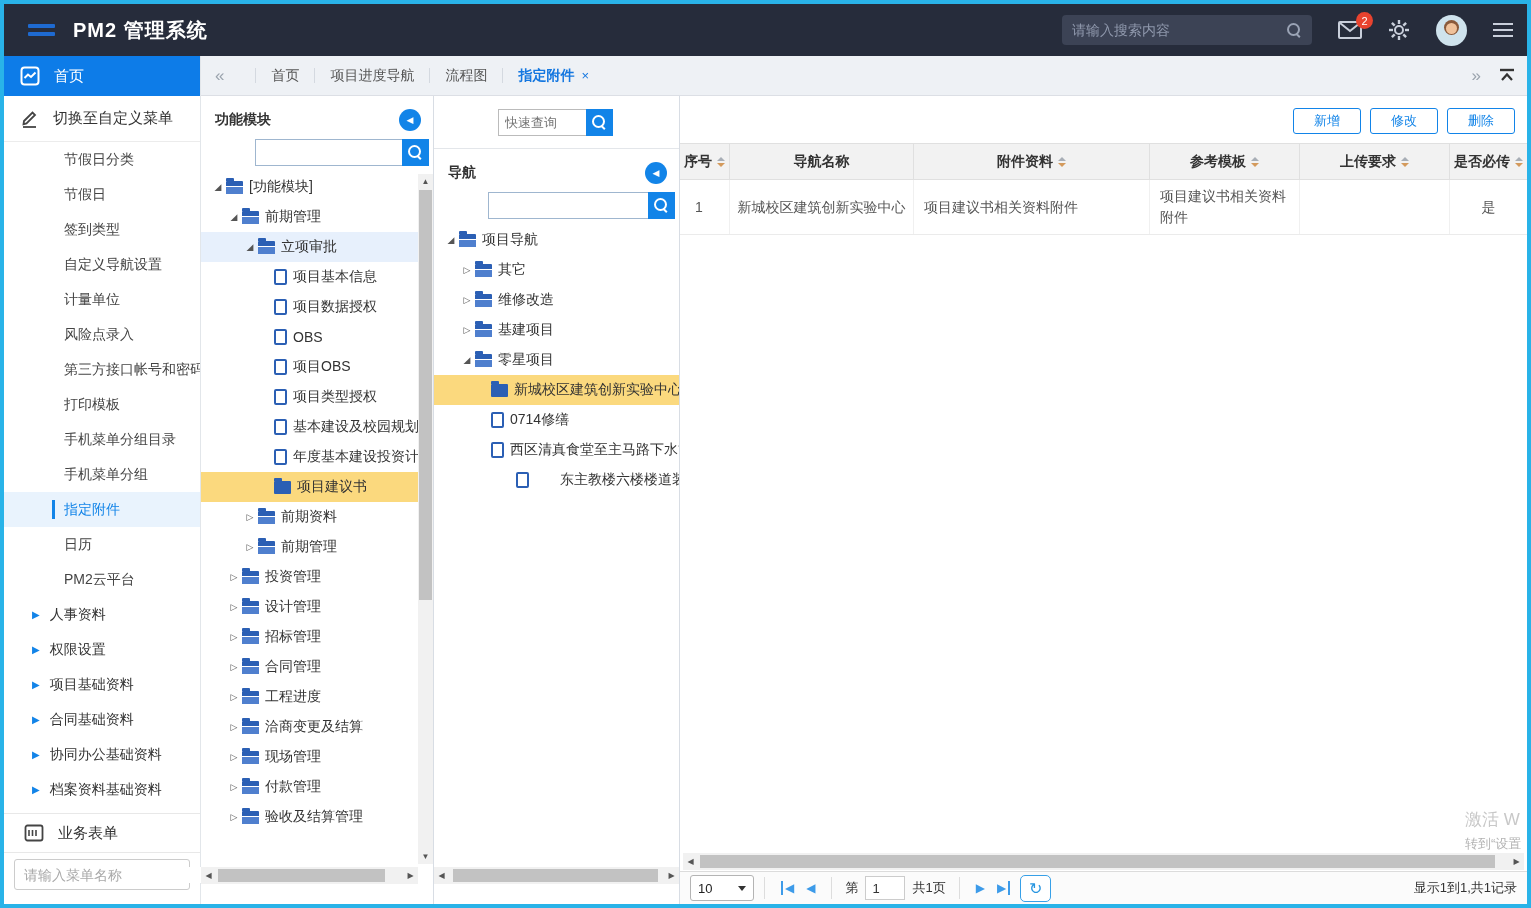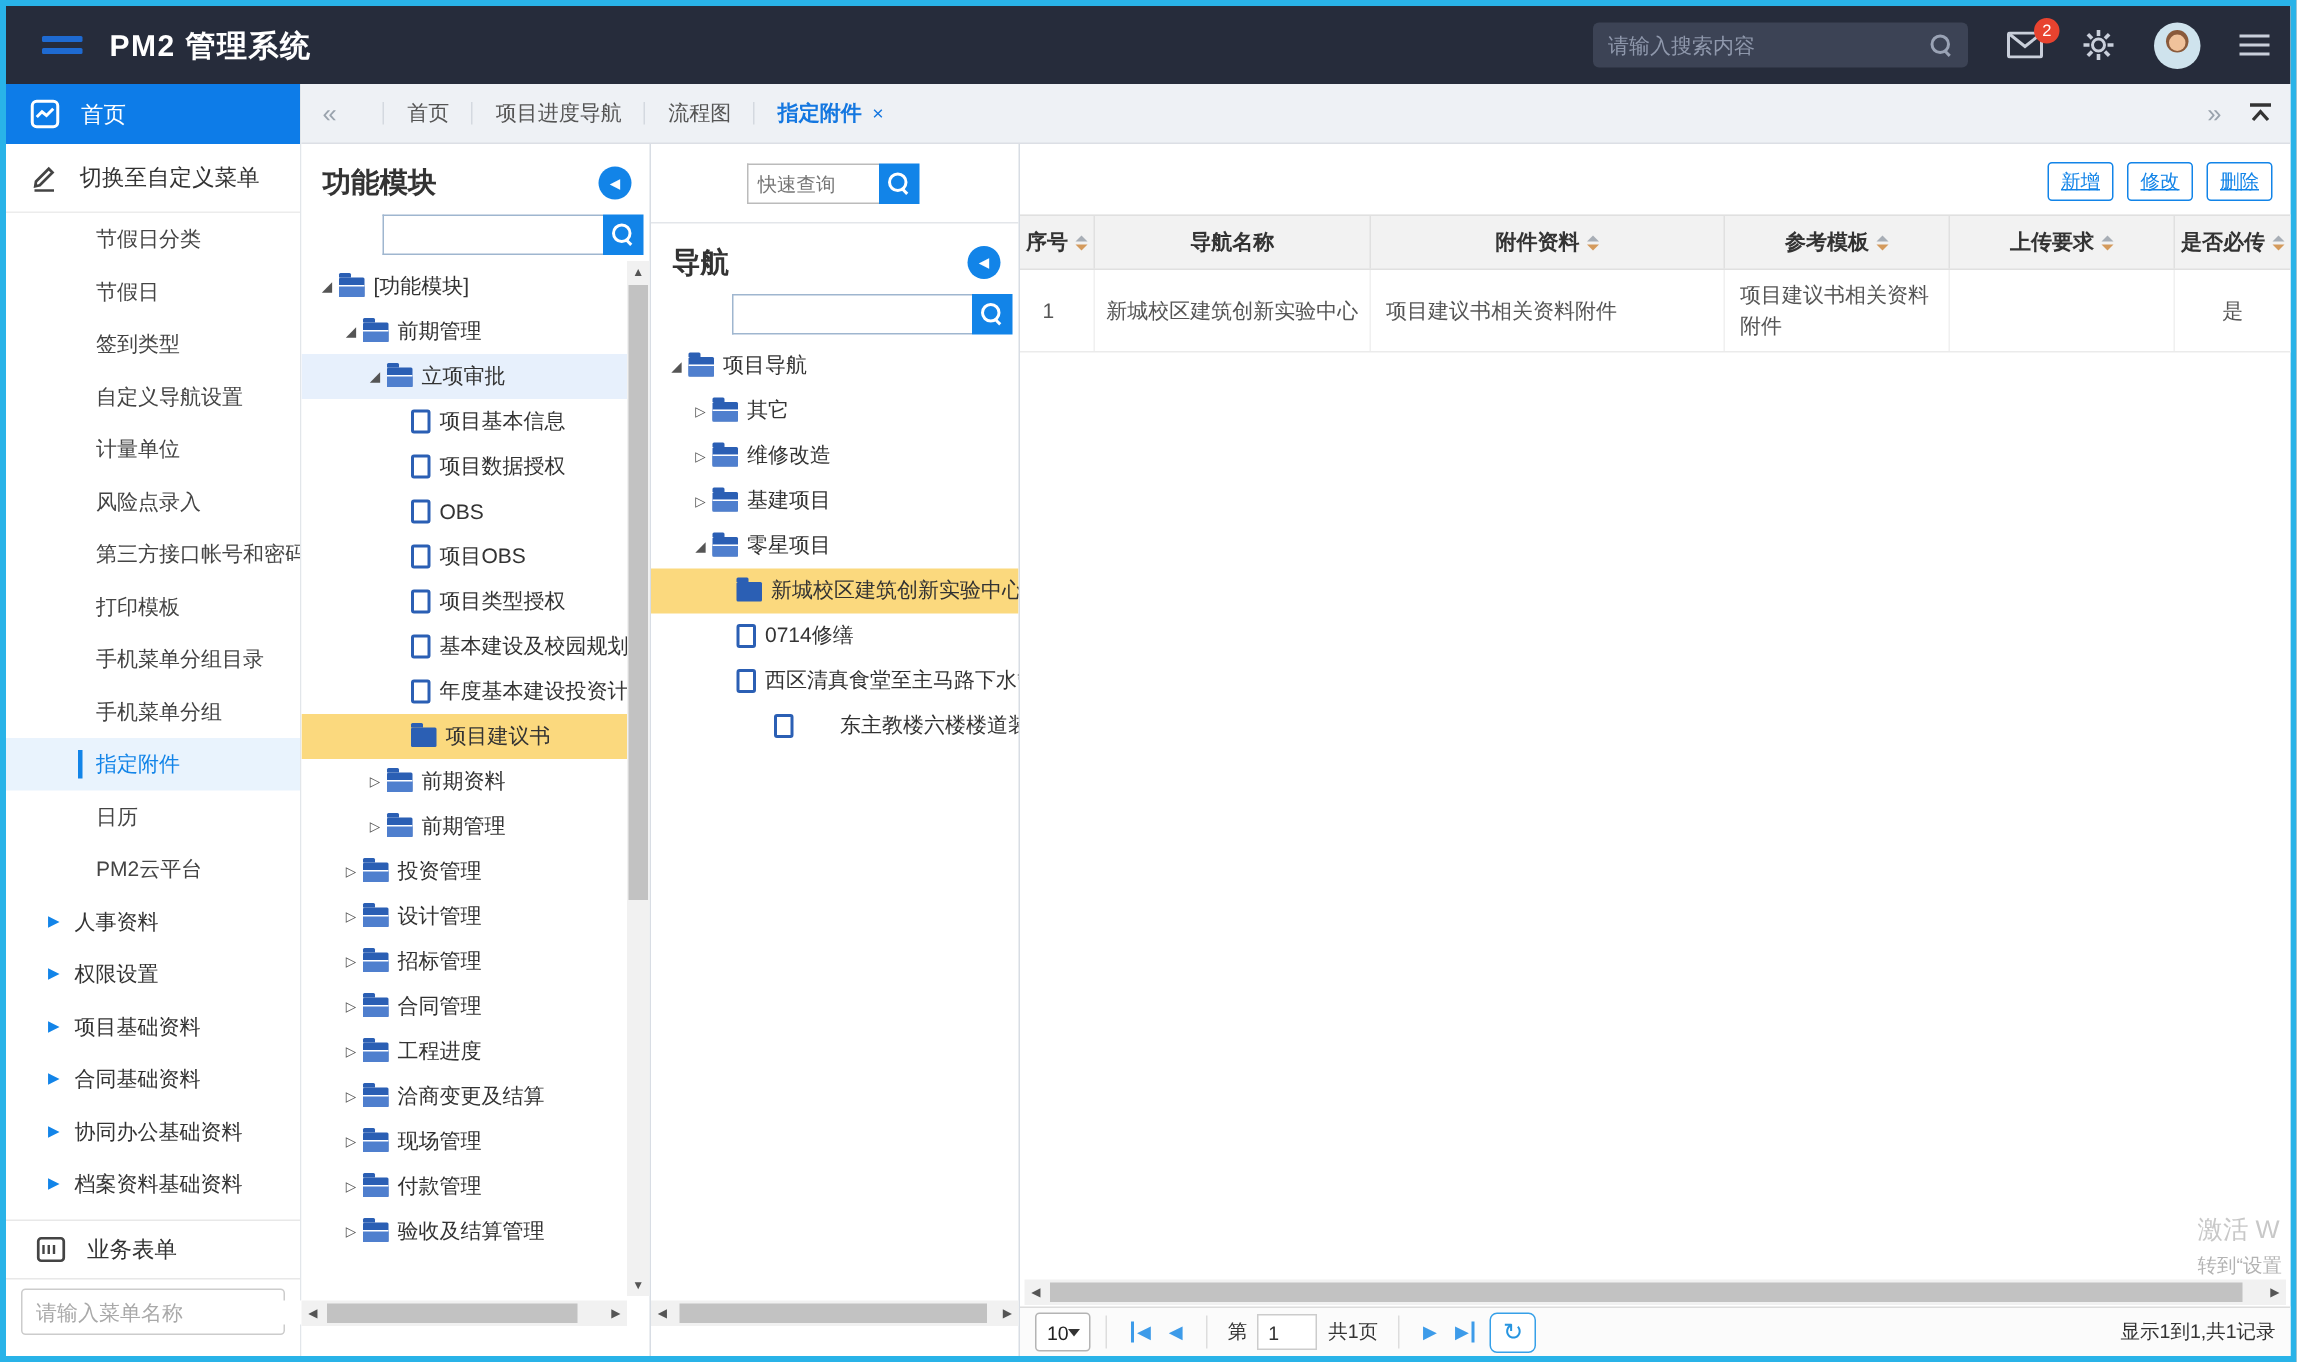--- a/index.html
+++ b/index.html
@@ -54,21 +54,21 @@
   .tab.active { color:#1477e0; font-weight:bold; }
   .tab-x { color:#1477e0; font-weight:normal; margin-left:7px; font-size:13px; }
   .tabbar-right { position:absolute; right:12px; display:flex; align-items:center; gap:18px; }
 
   .panes { flex:1; display:flex; min-height:0; }
   .pane { position:relative; background:#fff; flex:none; }
   .pane.modules { width:233px; border-right:1px solid #d8dde4; }
   .pane.navp { width:246px; border-right:1px solid #d8dde4; }
 
   .pane-head { display:flex; align-items:center; justify-content:space-between; padding:13px 12px 8px 14px; }
-  .pane-title { font-size:19px; font-weight:bold; color:#333;text-align:center; }
+  .pane-title { font-size:14px; font-weight:bold; color:#333;text-align:center; }
   .circ { width:22px; height:22px; border-radius:50%; background:#1284e8; color:#fff; font-size:9px; display:flex; align-items:center; justify-content:center; cursor:pointer; }
   .tsearch { display:flex; margin:0 4px 6px 6px; }
   .tsearch input { flex:1; height:27px; border:1px solid #9fb6cf; border-right:none; outline:none; padding:0 6px; font-size:13px; font-family:inherit; min-width:0;margin-left:48px; }
   .tsearch .sbtn { width:27px; height:27px; background:#1284e8; display:flex; align-items:center; justify-content:center; cursor:pointer; flex:none; }
 
   .tnode { height:30px; display:flex; align-items:center; font-size:14px; color:#333; white-space:nowrap; overflow:hidden; cursor:pointer; }
   .tnode.hl-blue { background:#e7f0fc; }
   .tnode.hl-yellow { background:#fbd97e; }
   .tmark { width:14px; flex:none; font-size:9px; color:#555; text-align:center; }
   .tmark:empty { width:14px; }
@@ -85,21 +85,21 @@
   .vscroll .vthumb { position:absolute; left:1px; right:1px; top:16px; height:410px; background:#c2c2c2; }
   .hscroll { position:absolute; left:0; right:0; bottom:20px; height:17px; background:#f1f1f1; display:flex; align-items:center; }
   .hscroll .harr { width:15px; font-size:8px; color:#555; text-align:center; flex:none; }
   .hscroll .htrack { flex:1; position:relative; height:13px; }
   .hscroll .hthumb { position:absolute; top:0; height:13px; background:#c2c2c2; }
   .pane.modules .hscroll { right:15px; }
 
   
   .workarea { flex:1; position:relative; background:#fff; min-width:0; }
   .toolbar { position:absolute; top:12px; right:12px; display:flex; gap:9px; }
-  .tbtn { height:26px; padding:0 8px; background:#fff; border:1px solid #1284e8; color:#1284e8; border-radius:3px; font-size:13px; cursor:pointer; font-family:inherit;text-decoration:underline; }
+  .tbtn { height:26px; padding:0 20px; background:#fff; border:1px solid #1284e8; color:#1284e8; border-radius:3px; font-size:13px; cursor:pointer; font-family:inherit; }
 
   .gridtable { position:absolute; left:0; right:0; top:47px; }
   .thead { display:flex; height:37px; background:#f2f2f2; border-top:1px solid #e0e0e0; border-bottom:1px solid #e0e0e0; }
   .th { display:flex; align-items:center; justify-content:center; font-size:14px; font-weight:bold; color:#333; border-right:1px solid #e0e0e0; overflow:hidden; white-space:nowrap; flex:none; }
   .th:last-child { border-right:none; flex:1; }
   .sort { display:inline-flex; flex-direction:column; margin-left:5px; gap:2px; }
   .sort i { display:block; width:0; height:0; border-left:4px solid transparent; border-right:4px solid transparent; }
   .sort .su { border-bottom:4px solid #a8aeb6; }
   .sort .sd { border-top:4px solid #d49a5c; }
   .tr { display:flex; min-height:50px; border-bottom:1px solid #ebebeb; background:#fff; }
@@ -114,21 +114,21 @@
   .td:nth-child(2), .td:nth-child(6) { justify-content:center; }
   .td:nth-child(3), .td:nth-child(4) { padding:6px 10px; }
   .td:nth-child(4) { flex-wrap:wrap; align-content:center; }
 
   .work-hscroll { position:absolute; left:3px; right:3px; bottom:34px; height:17px; background:#f1f1f1; display:flex; align-items:center; }
   .work-hscroll .harr { width:15px; font-size:8px; color:#555; text-align:center; flex:none; }
   .work-hscroll .htrack { flex:1; position:relative; height:13px; }
   .work-hscroll .hthumb { position:absolute; top:0; left:2px; right:14px; height:13px; background:#c2c2c2; }
 
   .pagebar { position:absolute; left:0; right:0; bottom:0; height:33px; background:#fbfbfb; border-top:1px solid #dcdcdc; display:flex; align-items:center; padding:0 10px; }
-  .psel { width:37px; height:26px; border:1px solid #b4b4b4; border-radius:3px; background:#fff; display:flex; align-items:center; justify-content:space-between; padding:0 7px; font-size:13px; color:#222; cursor:pointer; }
+  .psel { width:64px; height:26px; border:1px solid #b4b4b4; border-radius:3px; background:#fff; display:flex; align-items:center; justify-content:space-between; padding:0 7px; font-size:13px; color:#222; cursor:pointer; }
   .caret { width:0; height:0; border-left:4px solid transparent; border-right:4px solid transparent; border-top:5px solid #333; }
   .vsep { width:1px; height:22px; background:#ddd; margin:0 10px; }
   .pgico { color:#3d9be9; font-size:12px; cursor:pointer; margin:0 6px; user-select:none; }
   .pgico.first { border-left:2px solid #3d9be9; padding-left:2px; }
   .pgico.last { border-right:2px solid #3d9be9; padding-right:2px; }
   .pglabel { font-size:13px; color:#333; margin:0 3px; }
   .pginput { width:40px; height:24px; border:1px solid #ccc; background:#fff; font-size:13px; color:#333; padding:0 6px; outline:none; margin:0 4px; font-family:inherit; }
   .refresh { width:31px; height:27px; border:1px solid #37a0e8; border-radius:5px; background:#fff; color:#2795e0; font-size:16px; display:flex; align-items:center; justify-content:center; cursor:pointer; margin-left:4px; }
   .pg-summary { margin-left:auto; font-size:13px; color:#333; }
 

